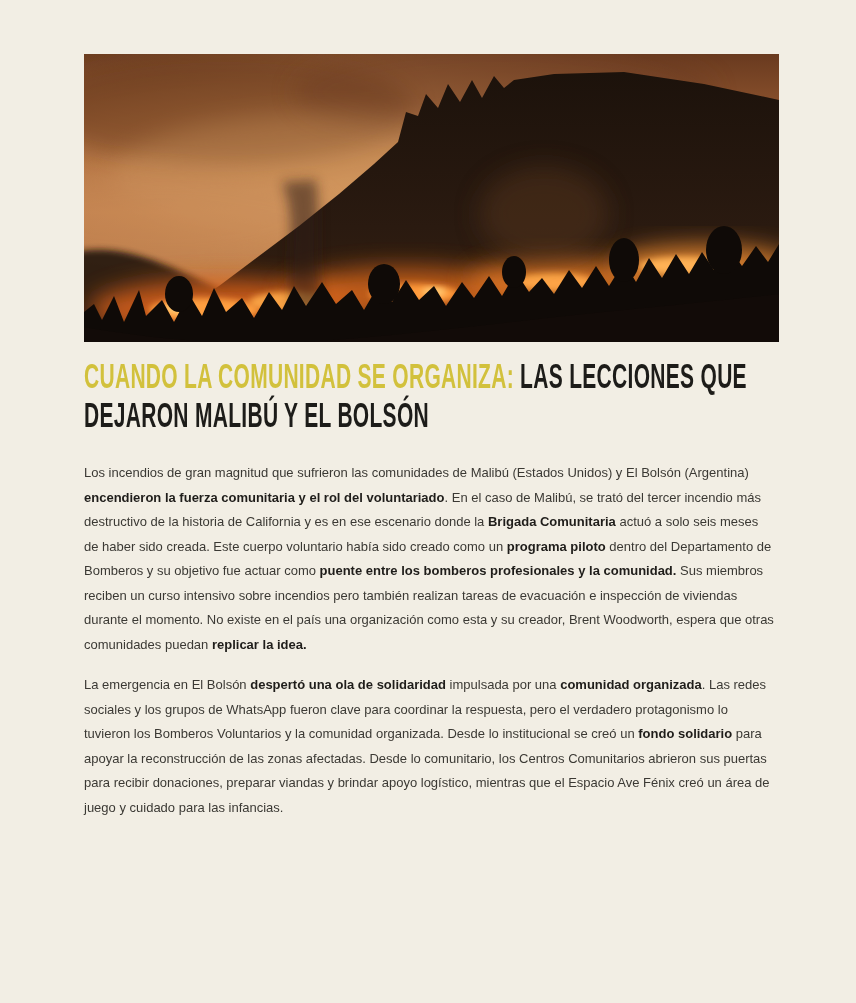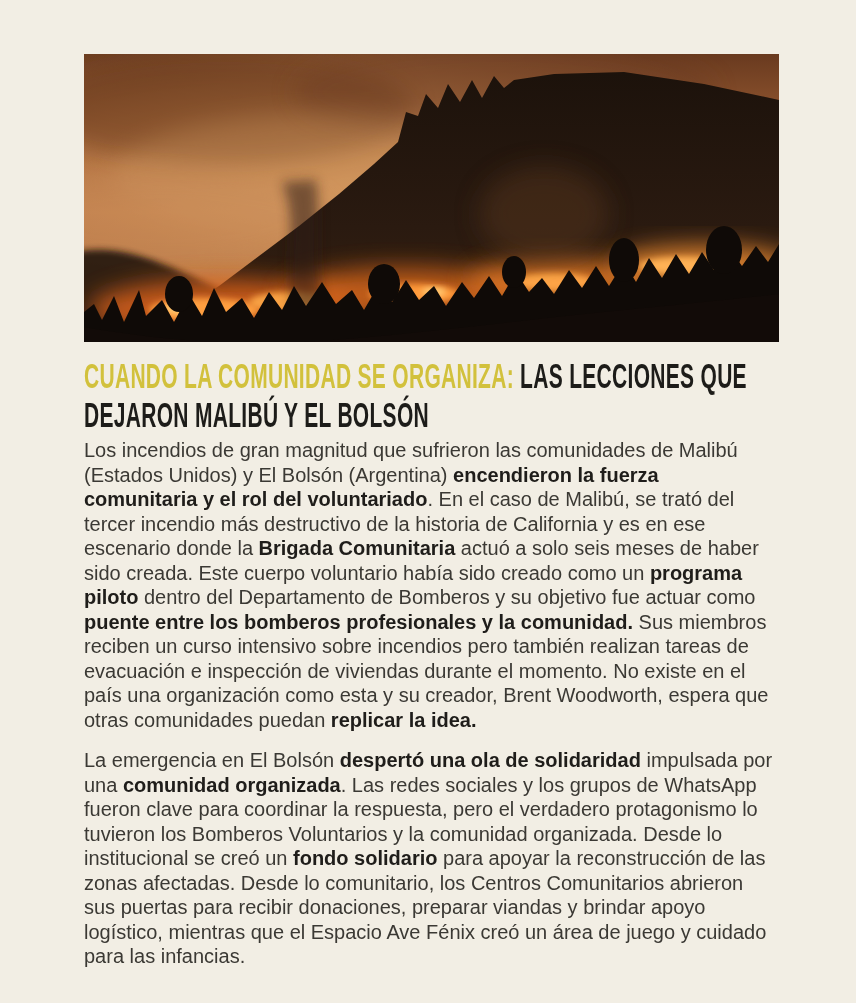--- a/index.html
+++ b/index.html
@@ -23,22 +23,22 @@
     position:absolute;left:84px;top:356px;margin:0;
     width:1158px;transform:scaleX(0.60);transform-origin:0 0;
     font-size:35px;line-height:39px;font-weight:700;
     letter-spacing:0.5px;color:#1d1c19;
     text-transform:uppercase;
   }
   .headline .hl{color:#d2c13c;}
 
   
   .article-body{
-    position:absolute;left:84px;top:438px;width:692px;
-    font-size:20px;line-height:24.5px;color:#3b3934;
+    position:absolute;left:84px;top:461px;width:692px;
+    font-size:13px;line-height:24.5px;color:#3b3934;
   }
   .article-body p{margin:0 0 16px 0;}
   .article-body strong{font-weight:700;color:#1f1d1a;}
 </style>
 </head>
 <body>
 
 <div class="page">
 
   <figure class="hero" aria-label="wildfire-night-mountain-photo">

